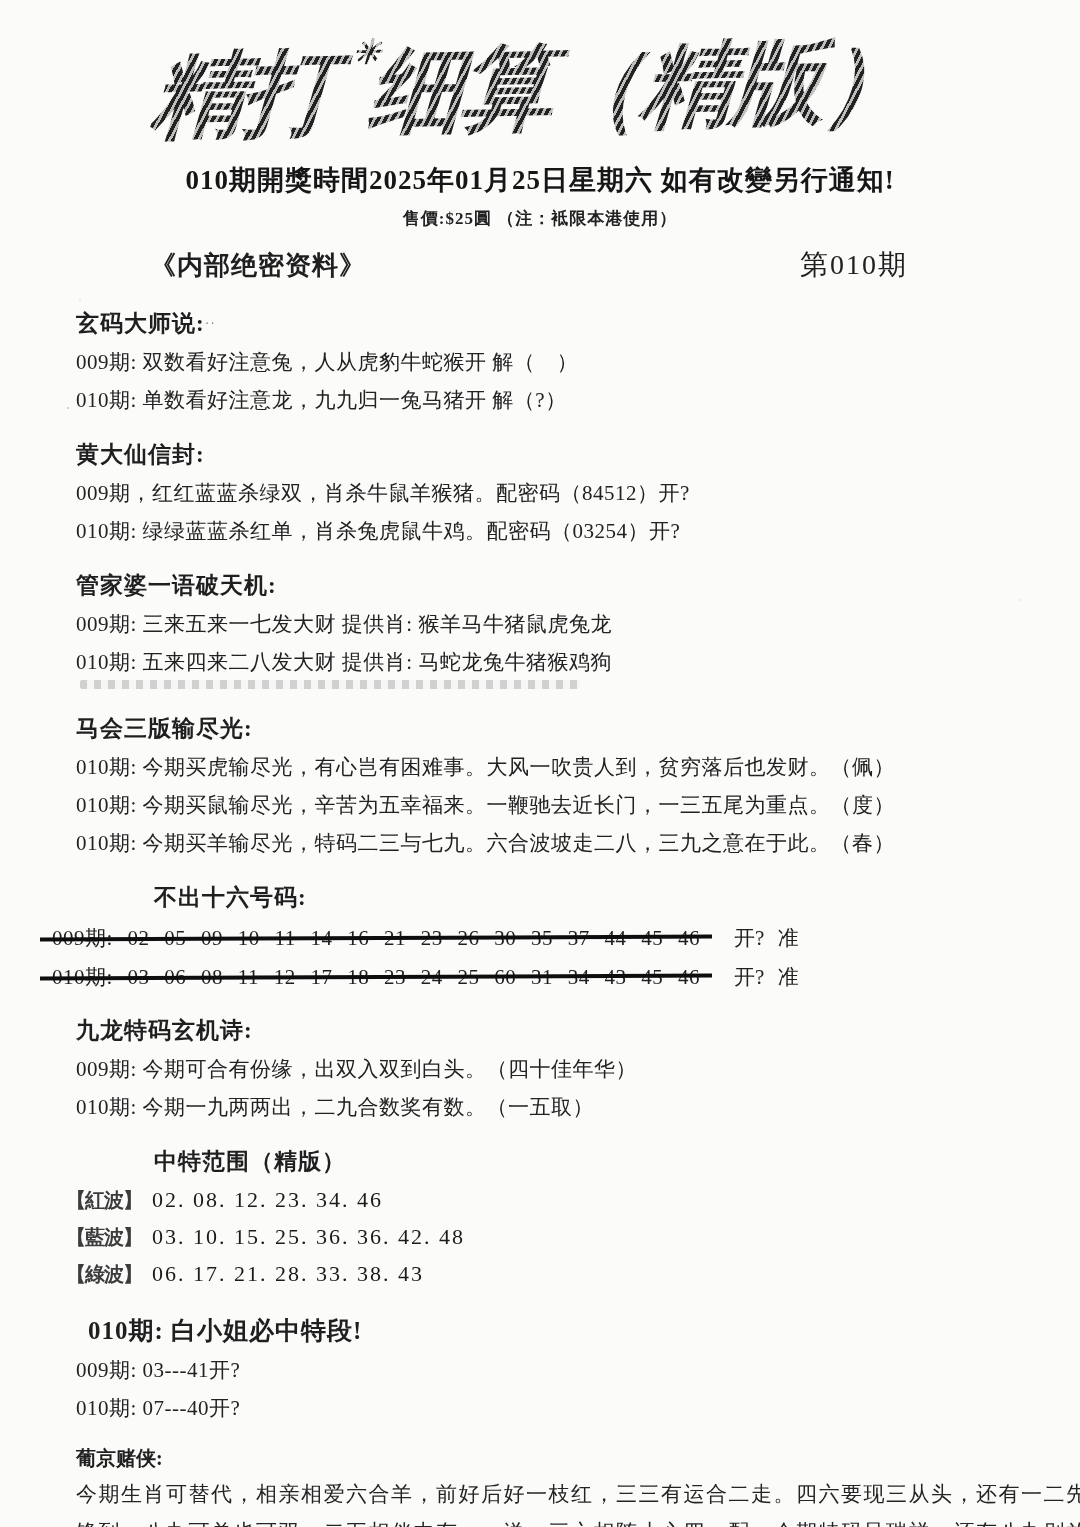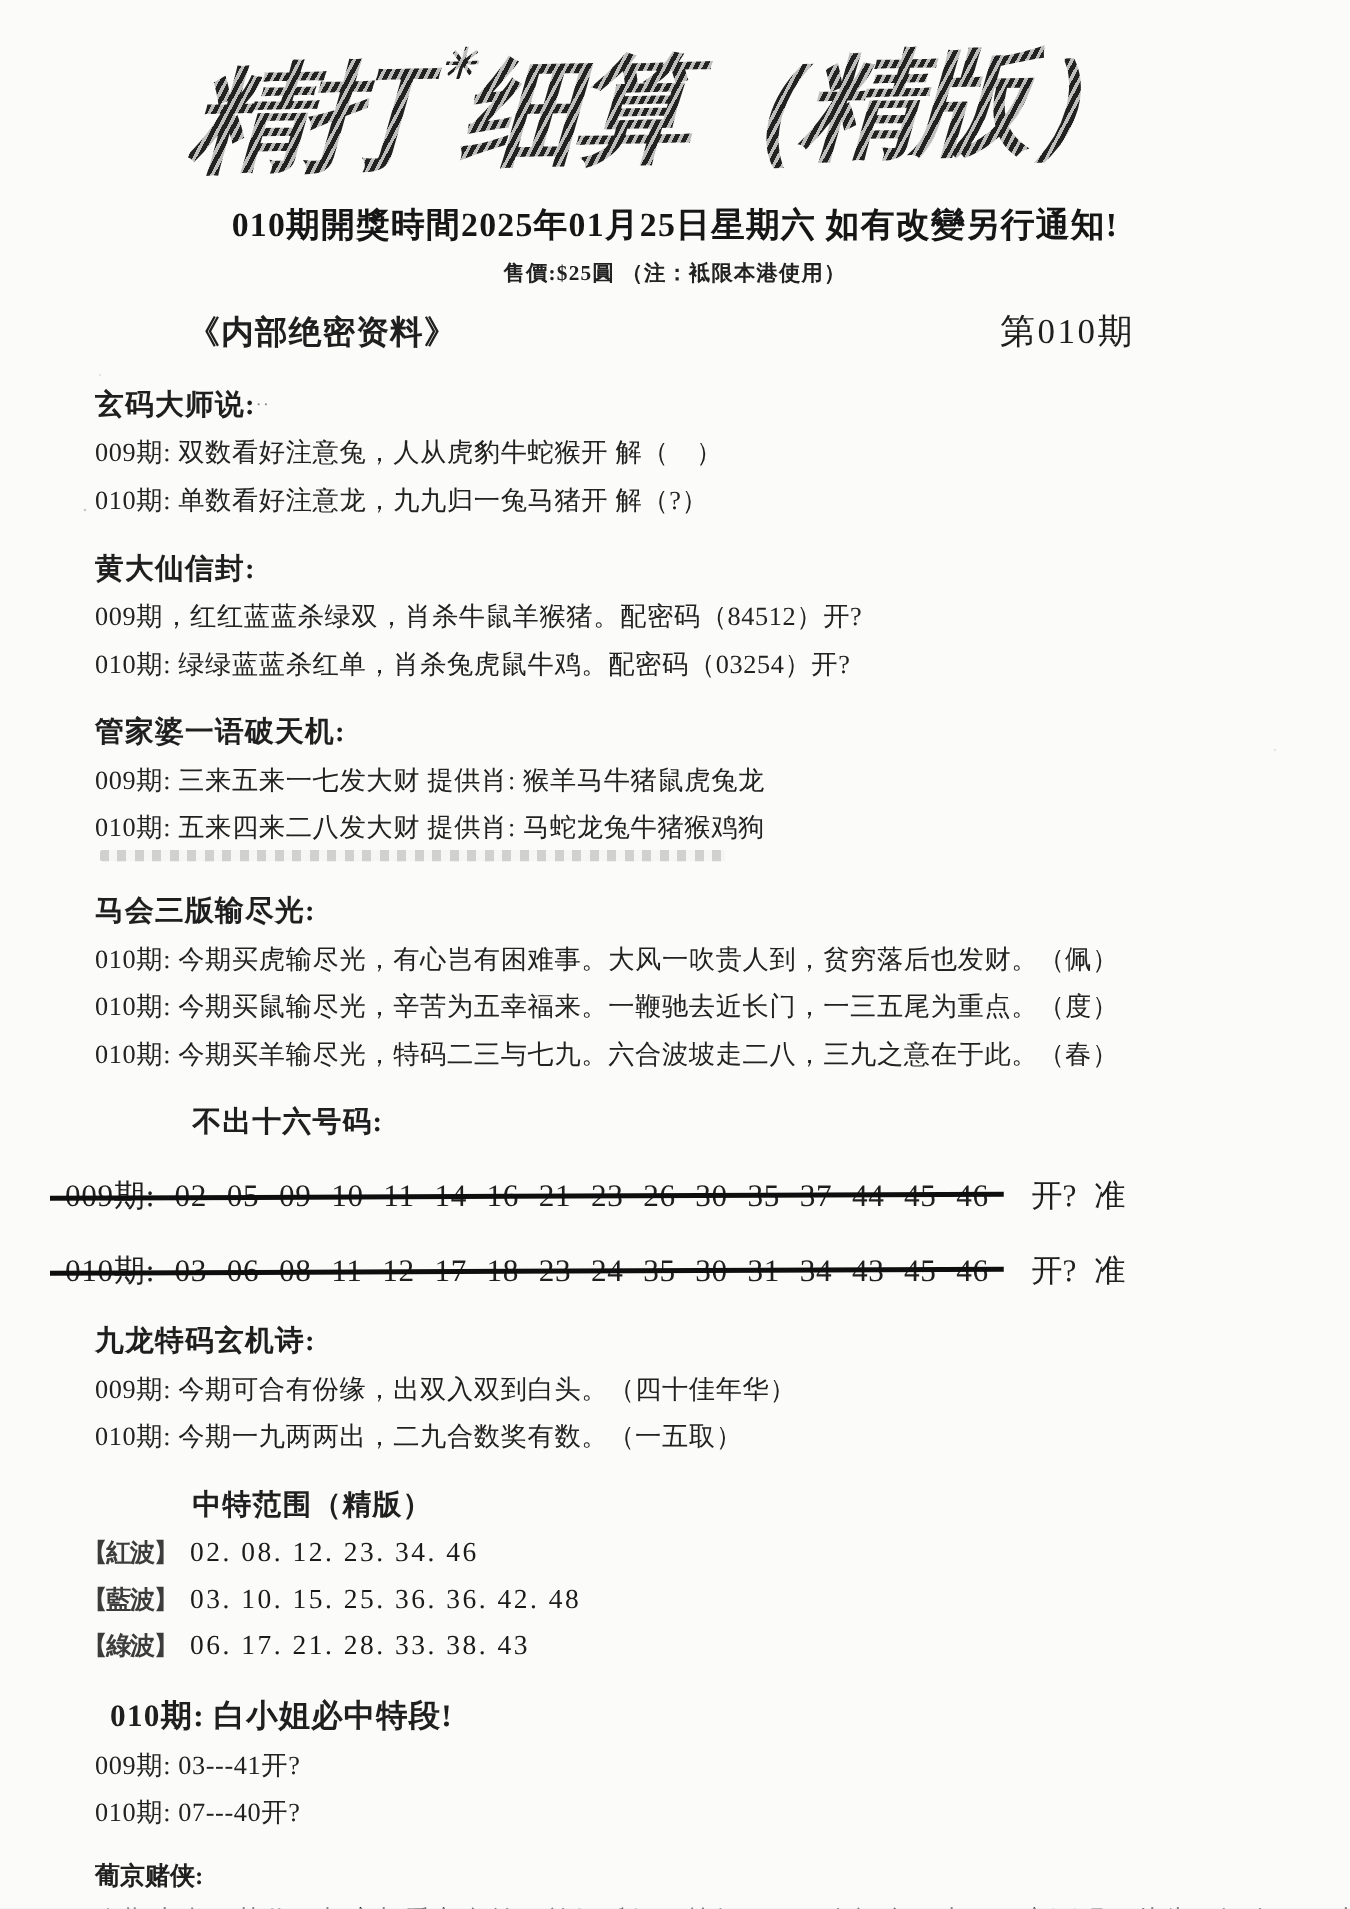--- a/index.html
+++ b/index.html
@@ -47,21 +47,21 @@
   .sec-heading { font-size:23px; font-weight:700; margin-top:24px; letter-spacing:1px; }
   .sec-heading.indent { margin-left:78px; }
   .heading-dots { font-weight:400; color:#8a8a8a; font-size:14px; vertical-align:3px; }
   .line { font-size:21px; margin-top:9px; line-height:29px; letter-spacing:.5px; color:#222; }
   .ghost-line {
     width:500px; height:9px; margin:3px 0 0 4px;
     background:repeating-linear-gradient(90deg, rgba(110,110,110,.55) 0 7px, rgba(200,200,200,.15) 7px 14px);
     filter:blur(.6px); opacity:.55; border-radius:2px;
   }
   
-  .strike-row { display:flex; align-items:flex-start; margin-top:27px; margin-left:-32px; font-size:25px; }
+  .strike-row { display:flex; align-items:flex-start; margin-top:11px; margin-left:-32px; font-size:21px; }
   .struck { position:relative; padding:0 8px; word-spacing:9px; letter-spacing:.5px; white-space:nowrap; }
   .struck::after {
     content:""; position:absolute; left:-4px; right:-4px; top:50%;
     height:4px; background:#0e0e0e; transform:translateY(-50%) rotate(-.25deg);
   }
   .verdict { margin-left:26px; word-spacing:8px; }
   
   .wave-row { display:flex; align-items:baseline; margin-top:10px; margin-left:-10px; }
   .wave-label { font-size:20px; font-weight:700; color:#3c3c3c; letter-spacing:-1px; }
   .wave-numbers { font-size:22px; margin-left:10px; letter-spacing:2px; color:#1b1b1b; }
@@ -114,21 +114,21 @@
     <div class="line">010期: 今期买虎输尽光，有心岂有困难事。大风一吹贵人到，贫穷落后也发财。（佩）</div>
     <div class="line">010期: 今期买鼠输尽光，辛苦为五幸福来。一鞭驰去近长门，一三五尾为重点。（度）</div>
     <div class="line">010期: 今期买羊输尽光，特码二三与七九。六合波坡走二八，三九之意在于此。（春）</div>
 
     <div class="sec-heading indent">不出十六号码:</div>
     <div class="strike-row">
       <span class="struck">009期: 02 05 09 10 11 14 16 21 23 26 30 35 37 44 45 46</span>
       <span class="verdict">开? 准</span>
     </div>
     <div class="strike-row">
-      <span class="struck">010期: 03 06 08 11 12 17 18 23 24 35 30 31 34 43 45 46</span>
+      <span class="struck">010期: 03 06 08 11 12 17 18 23 24 25 60 31 34 43 45 46</span>
       <span class="verdict">开? 准</span>
     </div>
 
     <div class="sec-heading">九龙特码玄机诗:</div>
     <div class="line">009期: 今期可合有份缘，出双入双到白头。（四十佳年华）</div>
     <div class="line">010期: 今期一九两两出，二九合数奖有数。（一五取）</div>
 
     <div class="sec-heading indent">中特范围（精版）</div>
     <div class="wave-row">
       <span class="wave-label">【紅波】</span>

